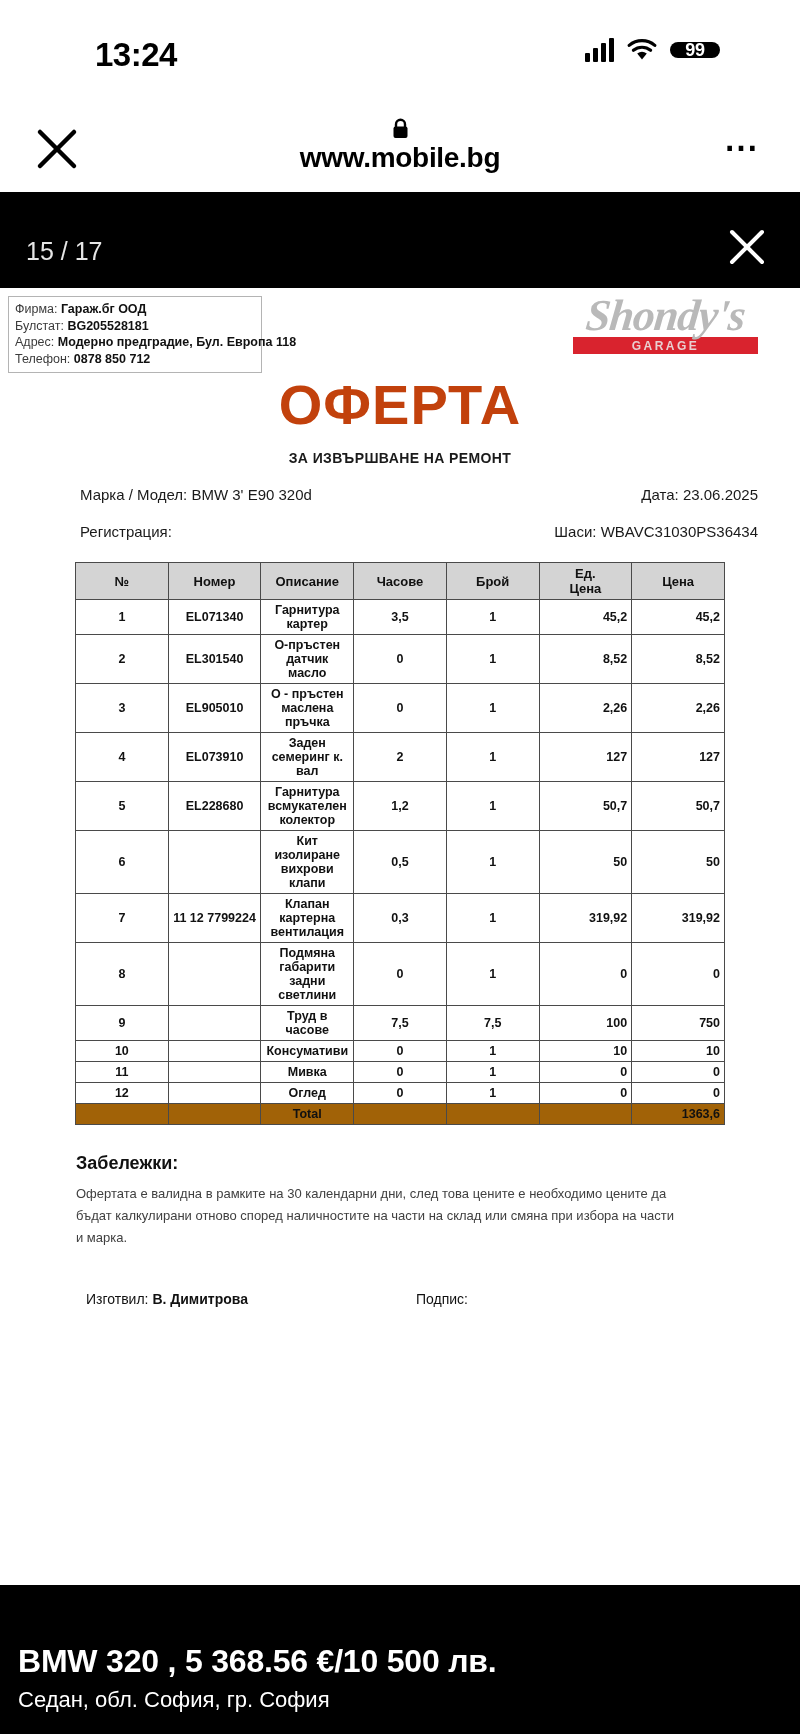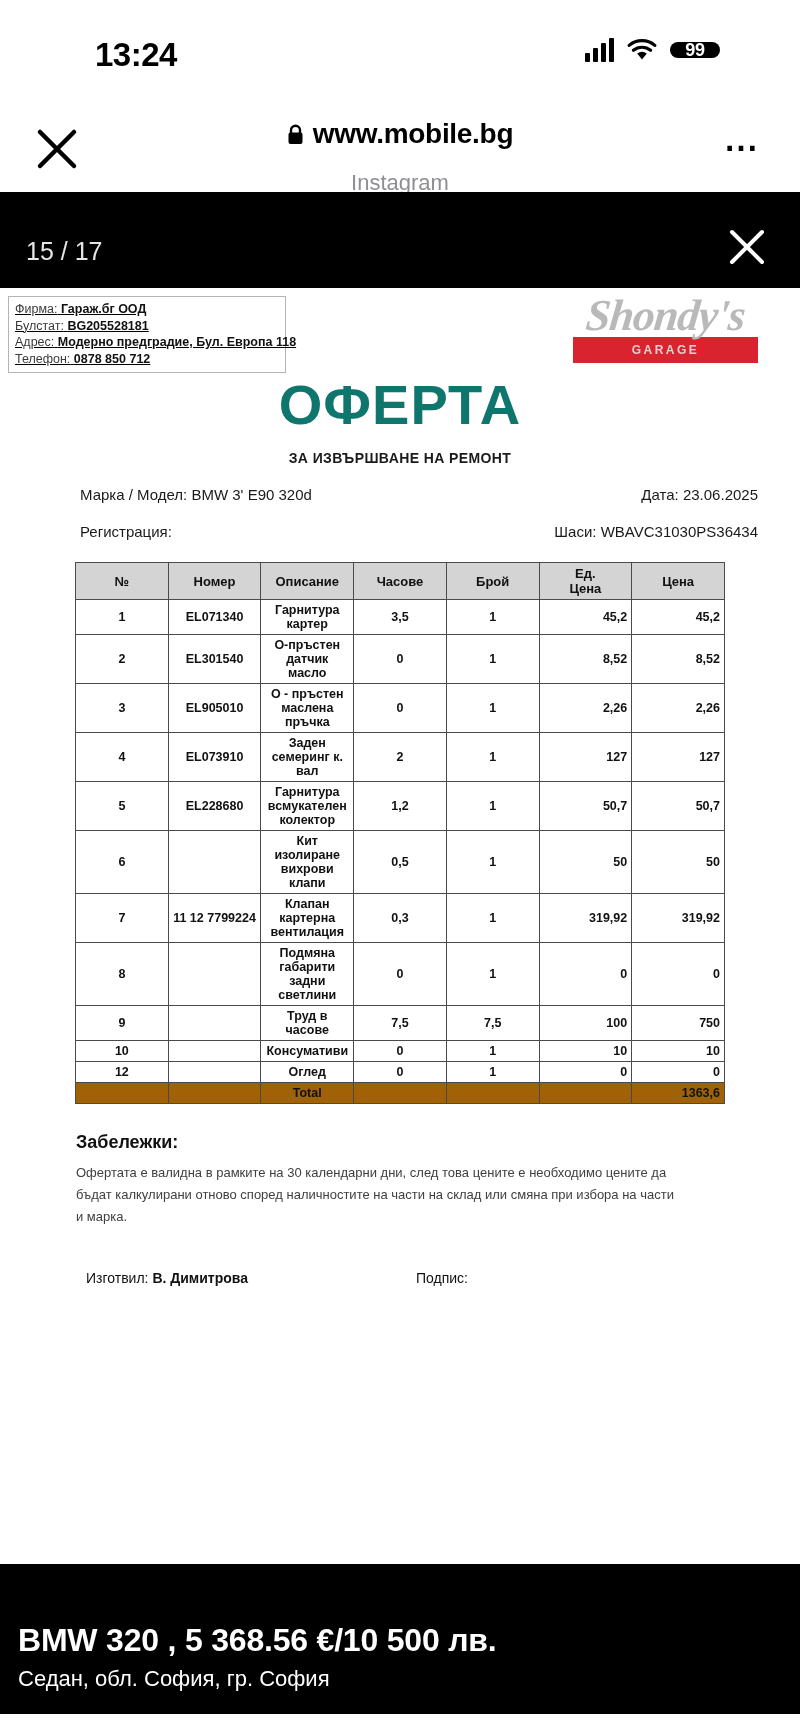--- a/index.html
+++ b/index.html
@@ -25,64 +25,64 @@
   .battery {
     min-width:50px; height:16px; background:#000; border-radius:9px;
     color:#fff; font-size:18px; font-weight:700; display:flex;
     align-items:center; justify-content:center; padding:0 8px; letter-spacing:-0.3px;
   }
 
   
   .browser-header { height:82px; position:relative; background:#fff; }
   .bh-close { position:absolute; left:34px; top:16px; width:46px; height:46px; }
   .bh-center { position:absolute; left:0; right:0; top:8px; text-align:center; }
-  .bh-url { display:inline-flex; align-items:center; gap:9px; justify-content:space-between; }
+  .bh-url { display:inline-flex; align-items:center; gap:3px; justify-content:space-between;flex-direction:column; }
   .lock { width:17px; height:21px; }
   .bh-url-text { font-size:28px; font-weight:700; color:#000; letter-spacing:-0.3px; }
   .bh-sub { margin-top:20px; font-size:22px; color:#8e8e93; }
   .bh-more {
     position:absolute; right:40px; top:30px;
     font-size:34px; line-height:14px; color:#000; letter-spacing:2px; font-weight:700;
   }
 
   
   .gallery-bar { height:96px; background:#000; position:relative; }
   .gal-count { position:absolute; left:26px; top:45px; font-size:25px; color:#e6e6e6; }
   .gal-close { position:absolute; right:30px; top:32px; width:46px; height:46px; }
 
   
   .doc { position:relative; background:#fff; padding:0 0 18px 0; min-height:980px; }
 
   .doc-top { position:relative; height:80px; }
   .company-box {
-    position:absolute; left:8px; top:8px; width:278px;
-    border:1px solid #b4b4b4; background:#fff; padding:4px 6px 5px 6px;text-decoration:underline;
+    position:absolute; left:8px; top:8px; width:254px;
+    border:1px solid #b4b4b4; background:#fff; padding:4px 6px 5px 6px;
   }
   .company-box div {
     font-size:12.5px; color:#3b3b3b; line-height:16.5px; white-space:nowrap;
   }
   .company-box b { color:#111; font-weight:700; }
 
   .logo { position:absolute; right:42px; top:4px; width:185px; text-align:center; }
   .logo-word {
     font-family:"Liberation Serif", serif;
     font-size:44px; font-style:italic; font-weight:700;
     color:#b9b9b9; letter-spacing:-1px; line-height:48px;
     transform:skewX(-6deg);
   }
   .logo-bar {
-    margin-top:-3px; height:26px; background:#d9232e;
+    margin-top:-3px; height:17px; background:#d9232e;
     display:flex; align-items:center; justify-content:center;
   }
   .logo-bar span {
     font-size:12px; font-weight:700; color:#e9cfd0; letter-spacing:2.5px;
   }
 
   .doc-title {
-    text-align:center; font-size:56px; font-weight:700; color:#0f766e;
+    text-align:center; font-size:56px; font-weight:700; color:#c2410c;
     letter-spacing:1px; margin-top:6px; line-height:62px;
   }
   .doc-subtitle {
     text-align:center; font-size:14px; font-weight:700; color:#1a1a1a;
     letter-spacing:0.4px; margin-top:14px;
   }
 
   .meta-row {
     display:flex; justify-content:space-between;
     padding:0 42px 0 80px; margin-top:20px;
@@ -351,20 +351,29 @@
           <tr>
             <td class="c-no">10</td>
             <td class="c-num"></td>
             <td class="c-desc">Консумативи</td>
             <td class="c-hours">0</td>
             <td class="c-qty">1</td>
             <td class="c-unit">10</td>
             <td class="c-price">10</td>
           </tr>
           <tr>
+            <td class="c-no">11</td>
+            <td class="c-num"></td>
+            <td class="c-desc">Мивка</td>
+            <td class="c-hours">0</td>
+            <td class="c-qty">1</td>
+            <td class="c-unit">0</td>
+            <td class="c-price">0</td>
+          </tr>
+          <tr>
             <td class="c-no">12</td>
             <td class="c-num"></td>
             <td class="c-desc">Оглед</td>
             <td class="c-hours">0</td>
             <td class="c-qty">1</td>
             <td class="c-unit">0</td>
             <td class="c-price">0</td>
           </tr>
           <tr class="total-row">
             <td class="c-no"></td>

